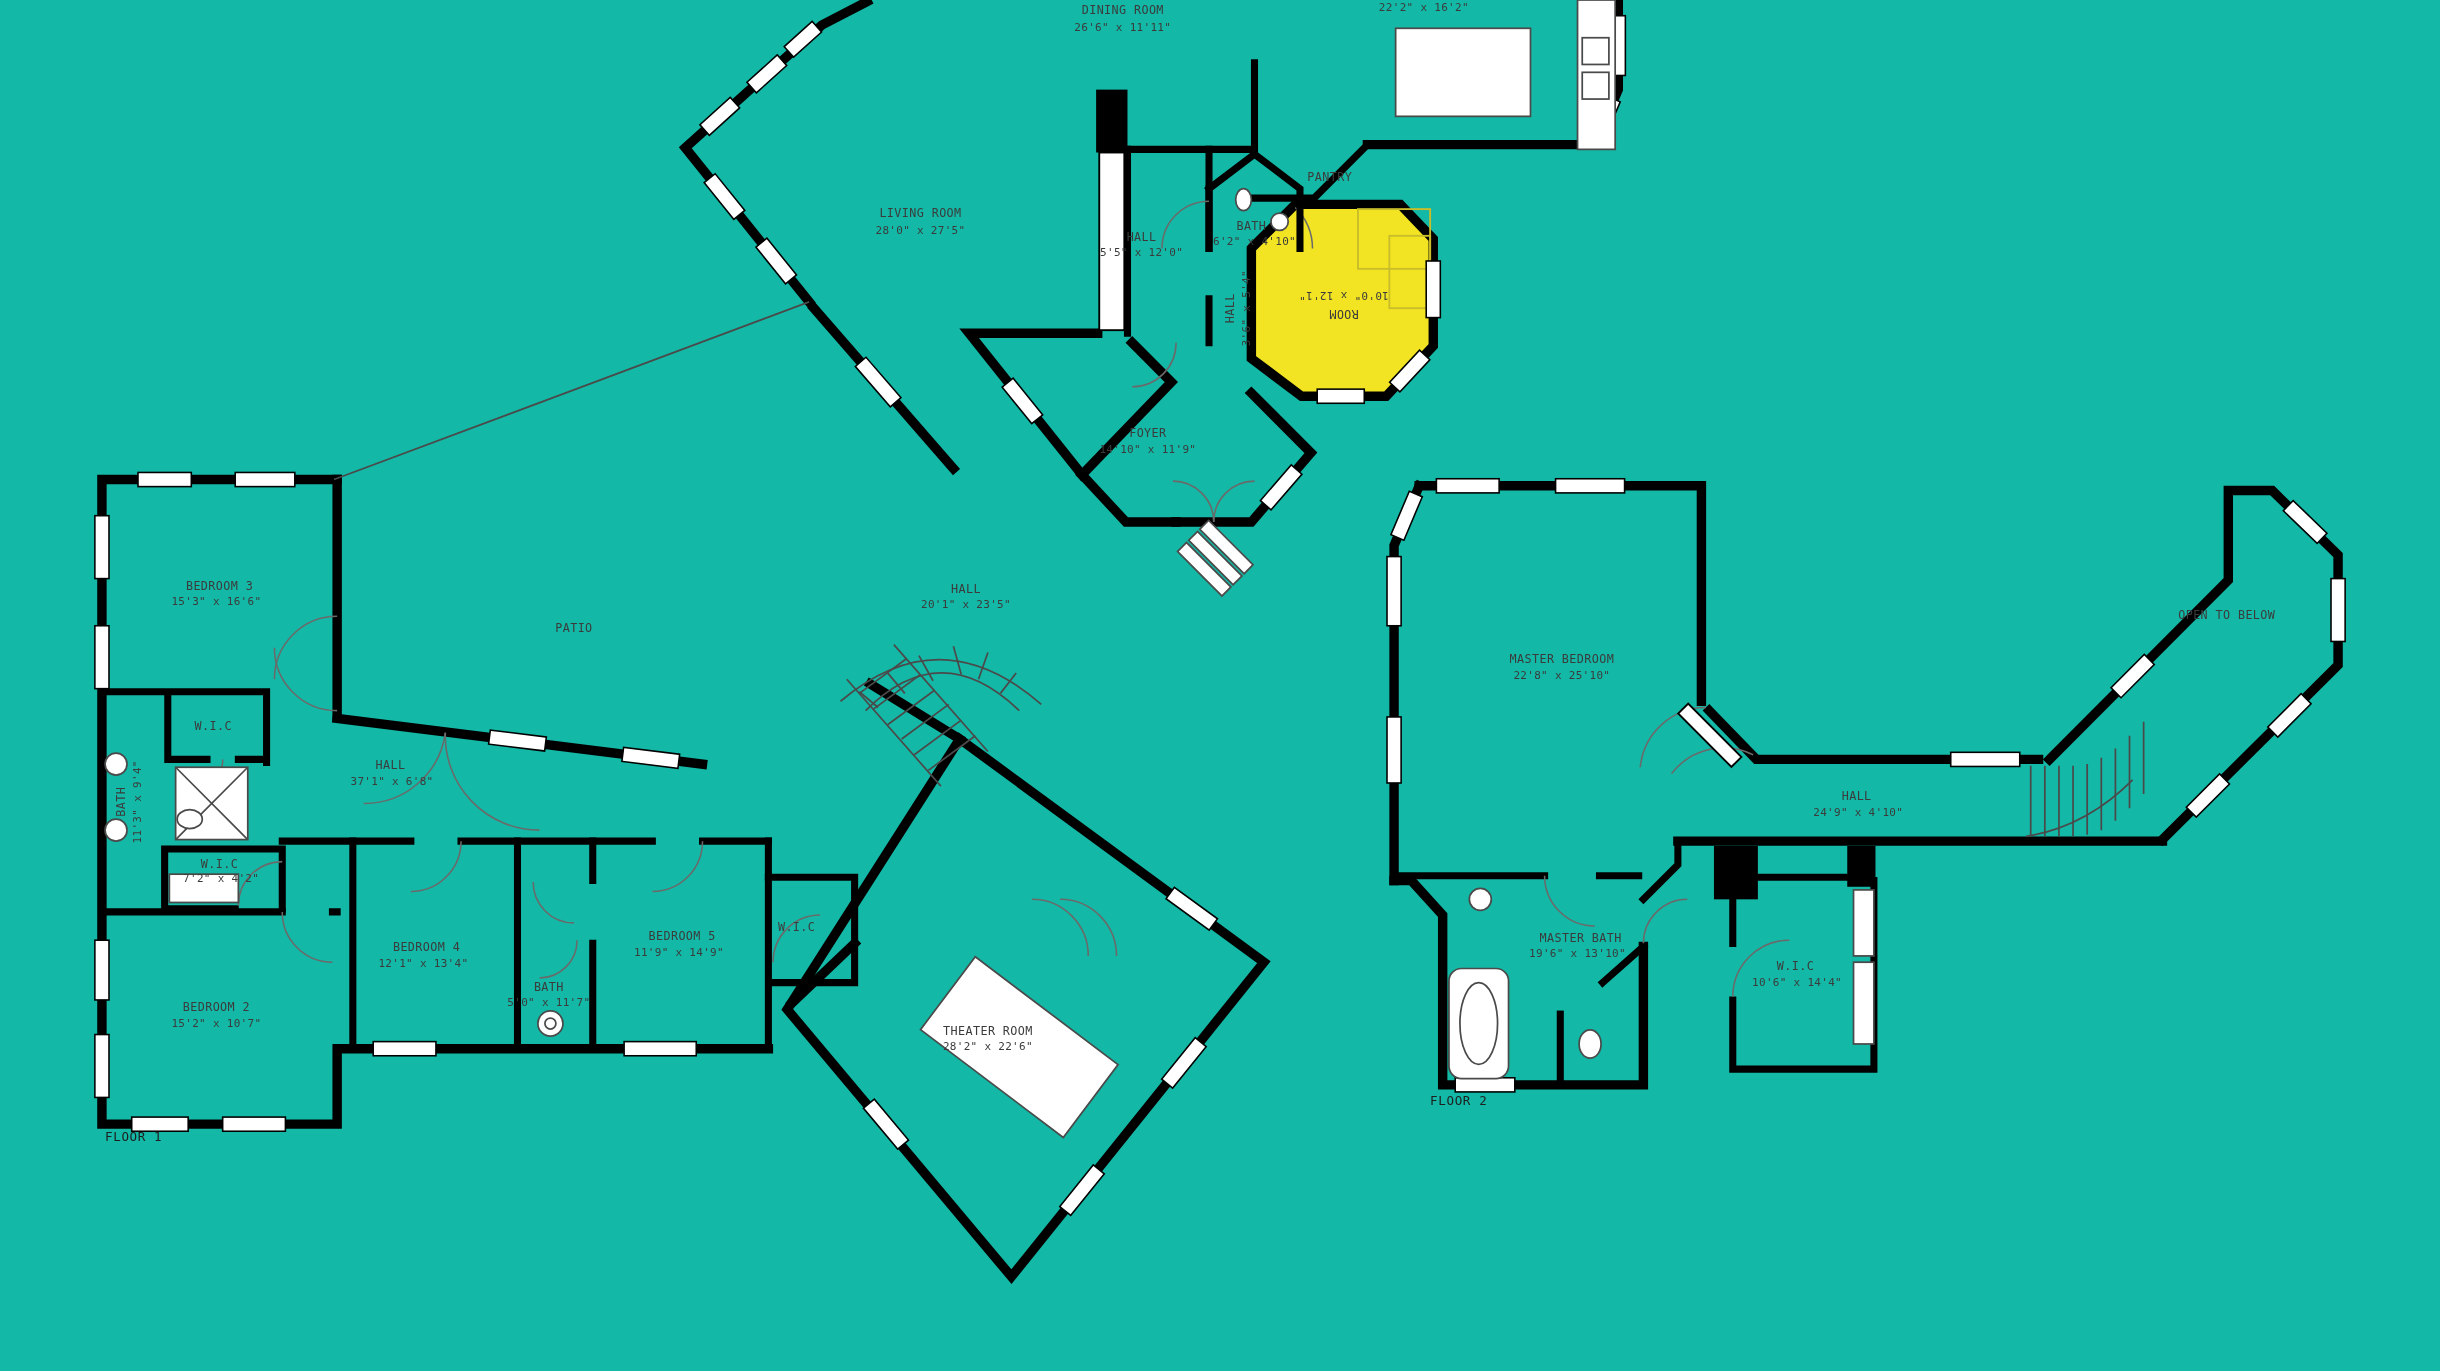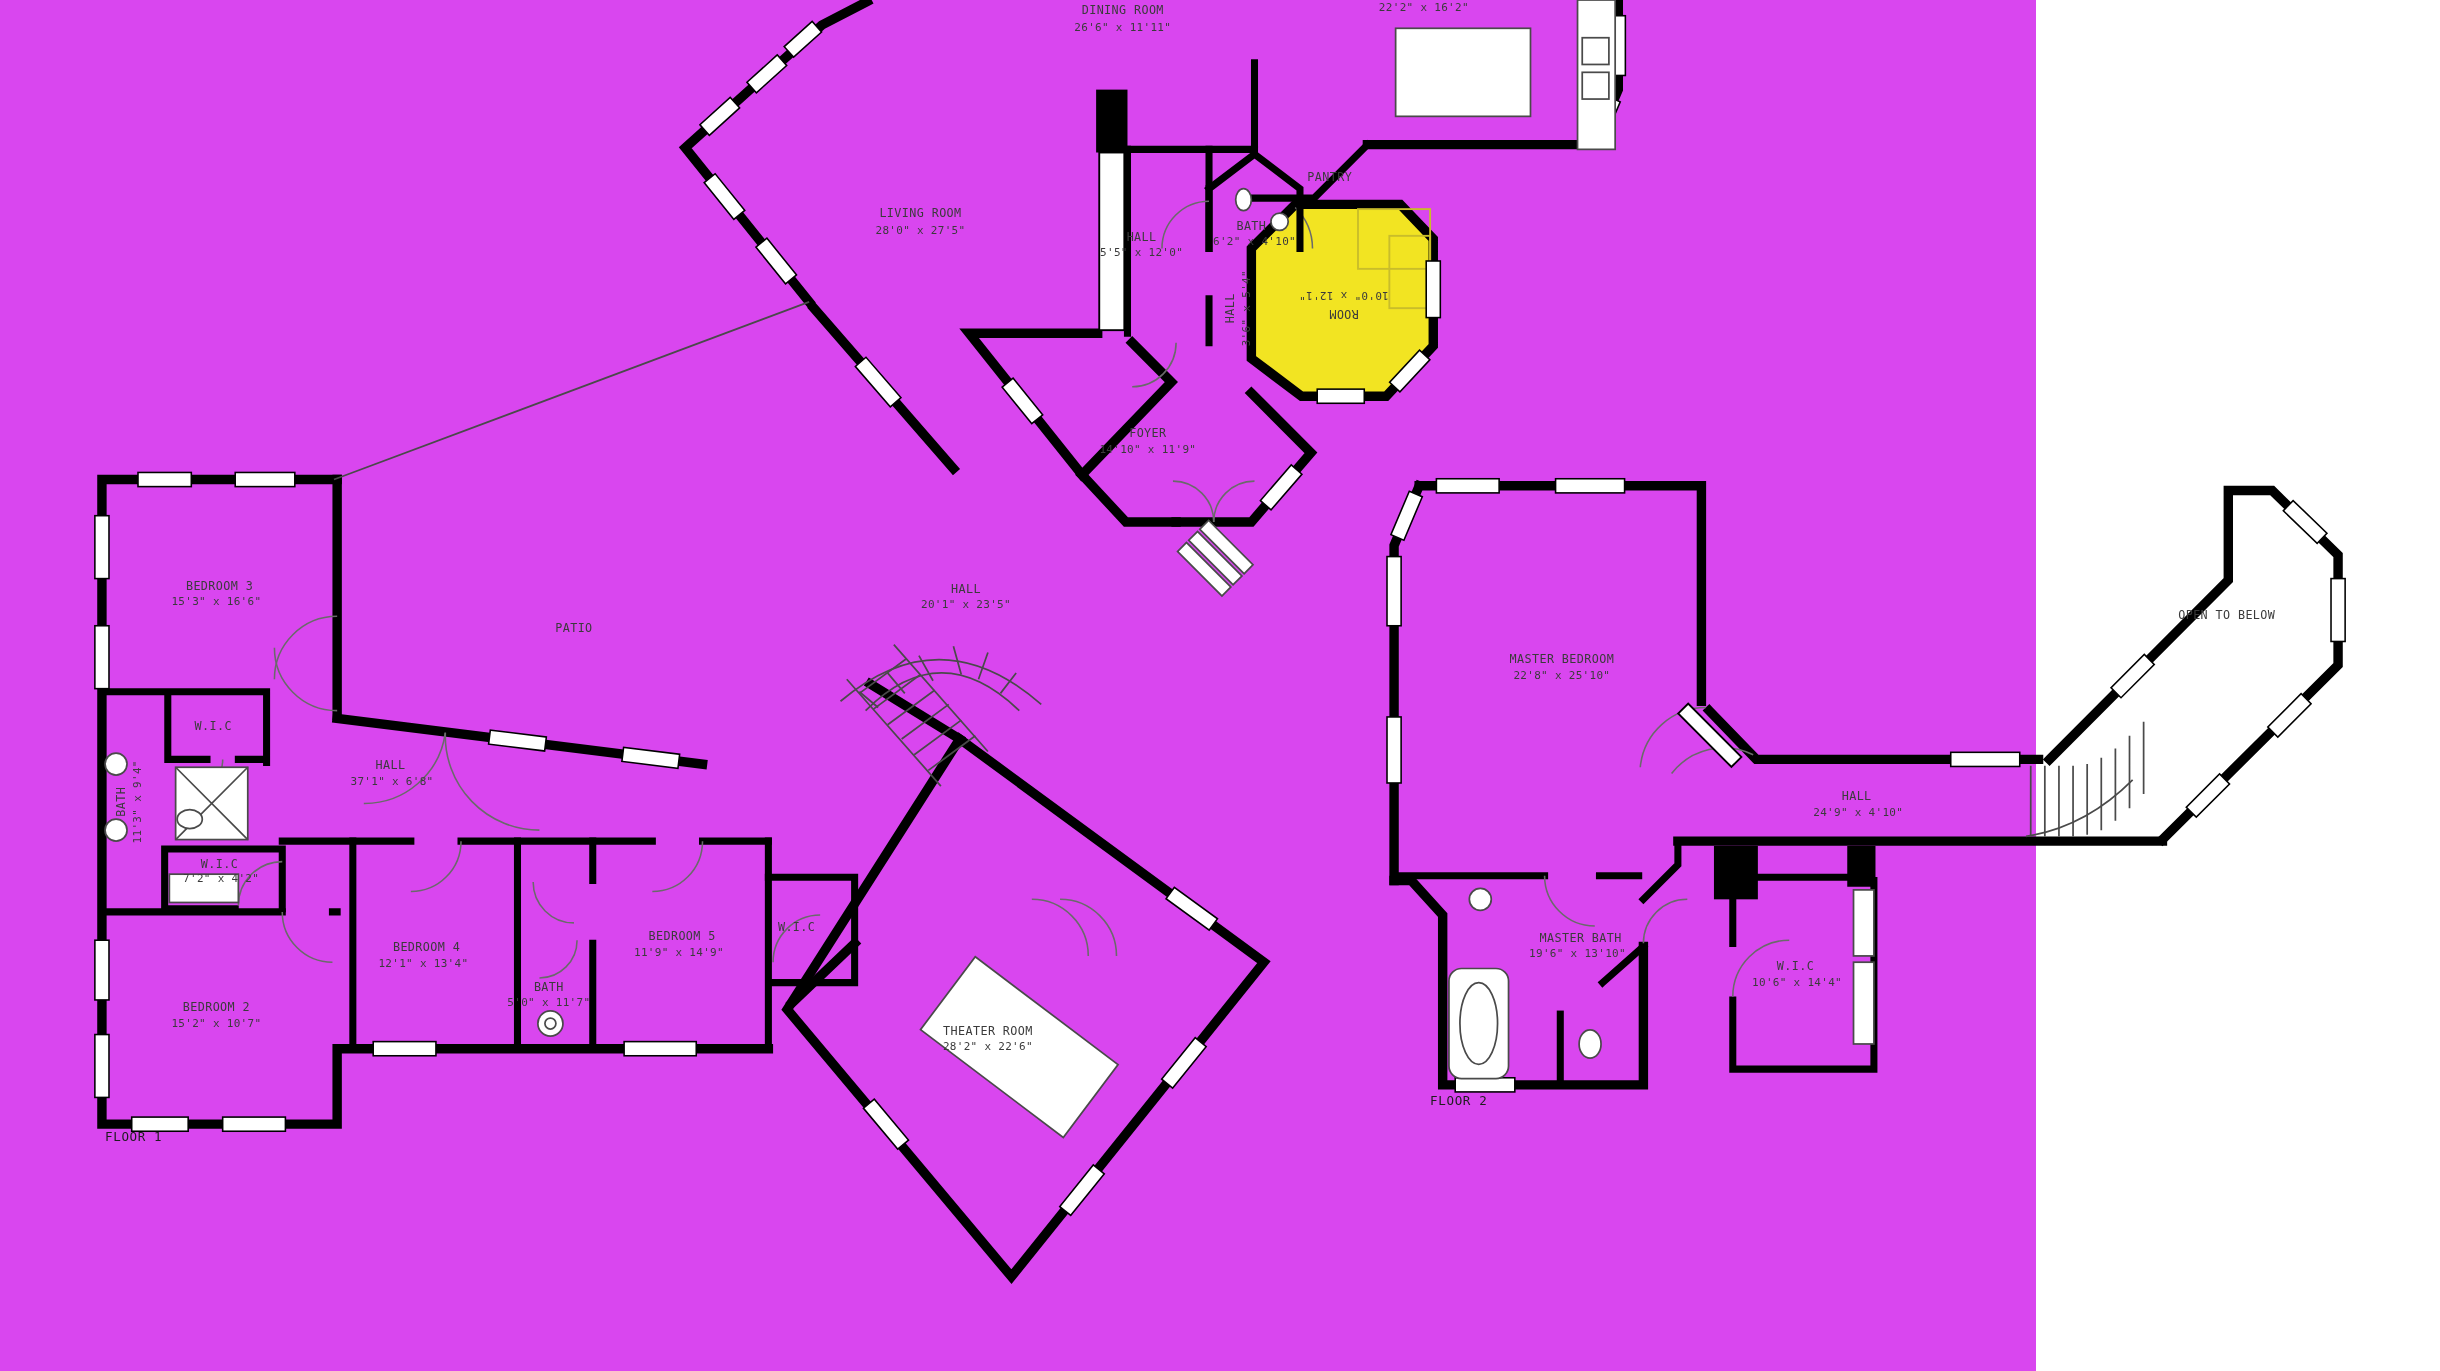--- a/index.html
+++ b/index.html
@@ -1,17 +1,17 @@
 <!DOCTYPE html>
 <html><head>
 <meta charset="utf-8">
 <style>
   html,body{margin:0;padding:0;background:#ffffff;width:2440px;height:1371px;overflow:hidden;
     font-family:"DejaVu Sans Mono", monospace;}
-  .canvas{width:2036px;height:1371px;background:#d946ef;}
+  .canvas{width:2440px;height:1371px;background:#14b8a6;}
   svg{display:block;}
   .wall{stroke:#000;stroke-width:6;fill:none;stroke-linecap:square;}
   .wall-in{stroke:#000;stroke-width:4.5;fill:none;stroke-linecap:square;}
   .win{fill:#fff;stroke:#000;stroke-width:1;}
   .thin{stroke:#4a4a4a;stroke-width:1.1;fill:none;}
   .fixture{stroke:#4a4a4a;stroke-width:1.1;fill:#fff;}
   .door{stroke:#6a6a6a;stroke-width:1;fill:none;}
   .lbl{font-size:7.5px;fill:#3b3b3b;text-anchor:middle;letter-spacing:.25px;}
   .dims{font-size:7px;fill:#3b3b3b;text-anchor:middle;letter-spacing:.2px;}
   .flr{font-size:8px;fill:#1d1d1d;text-anchor:start;letter-spacing:.4px;}

